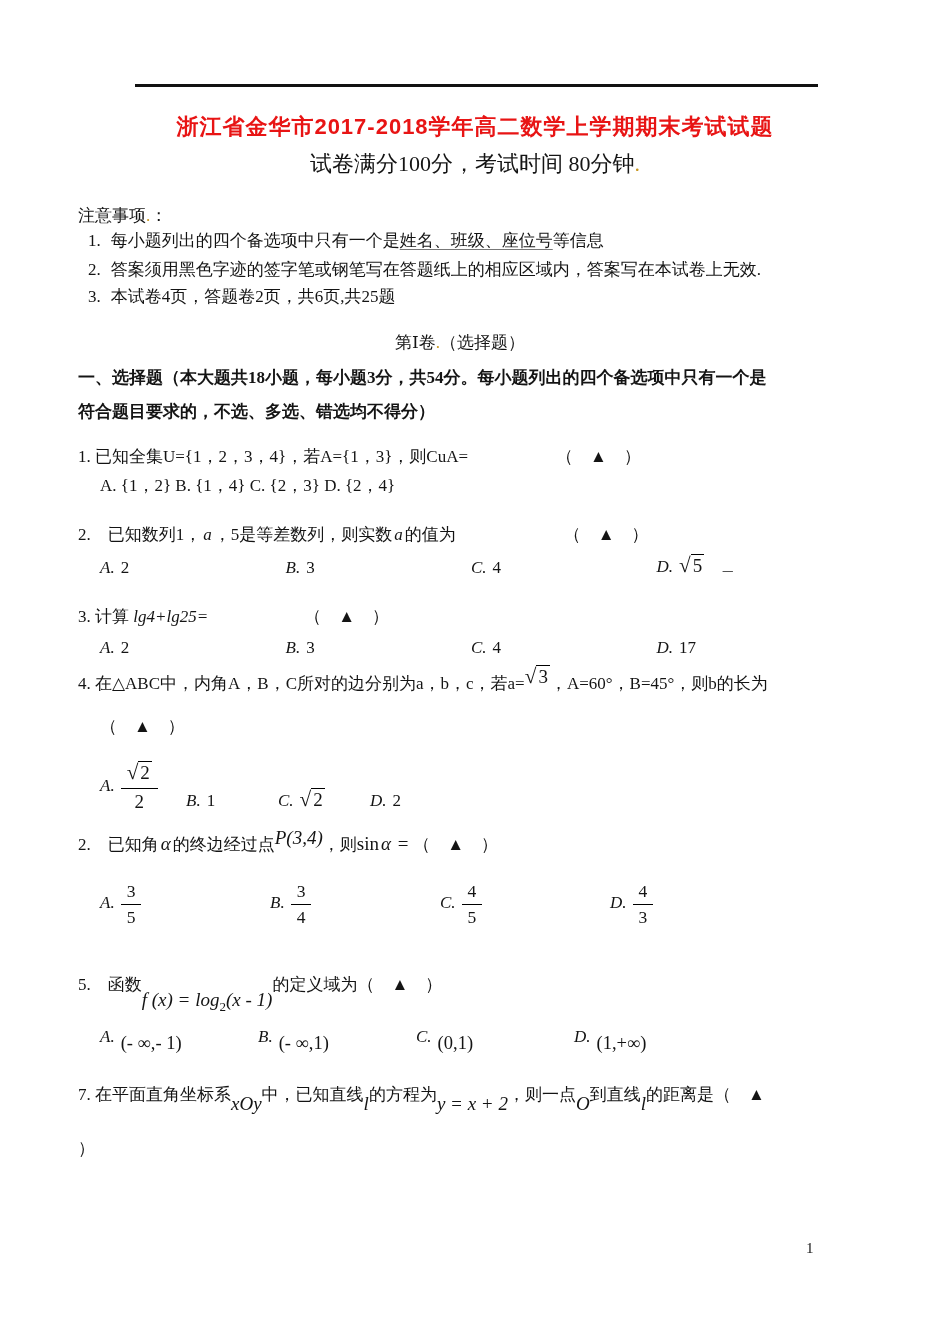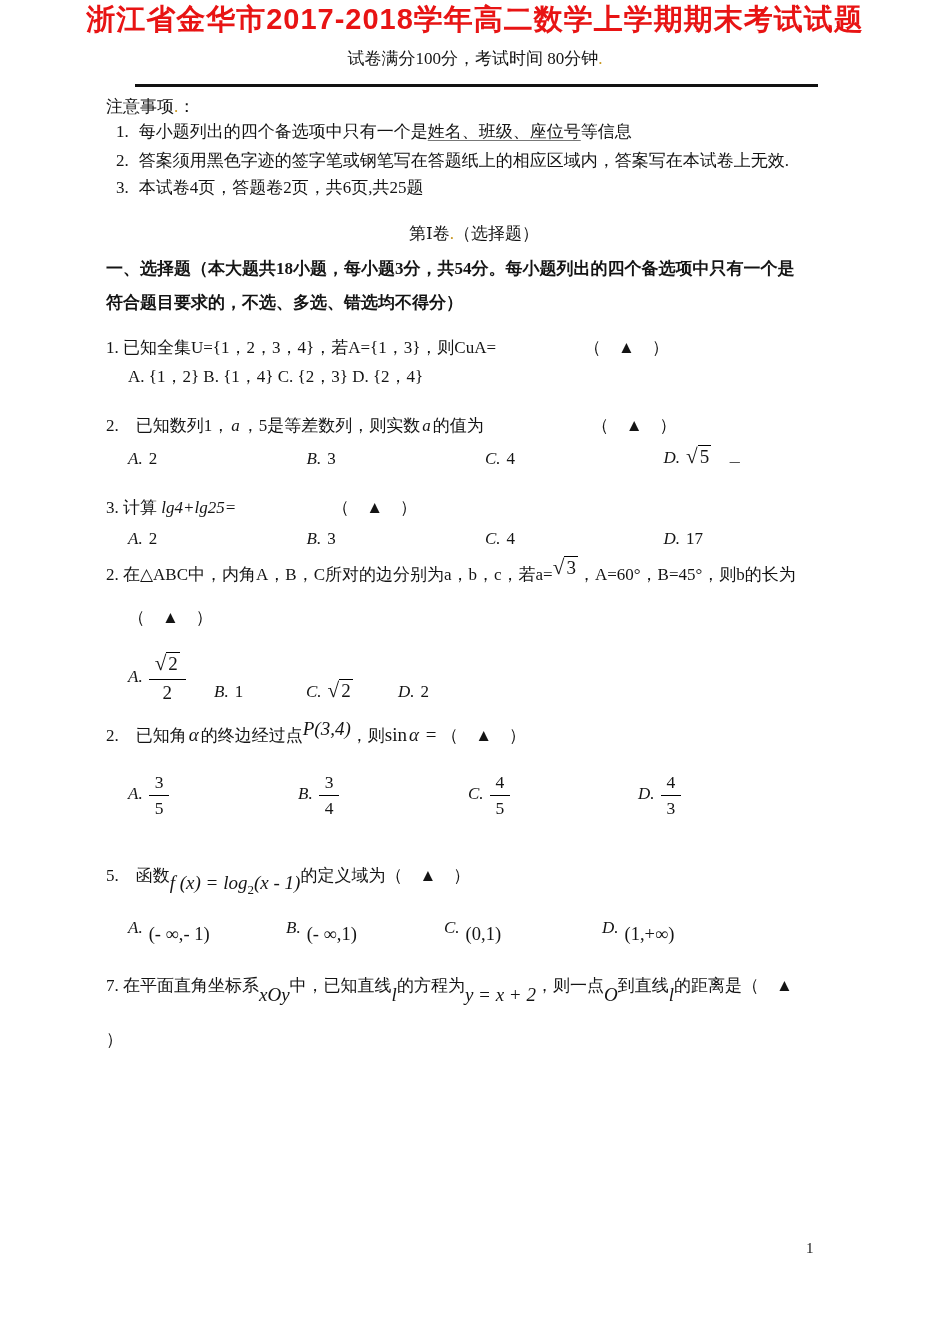--- a/index.html
+++ b/index.html
@@ -2,26 +2,26 @@
 <html><head>
 <meta charset="utf-8">
 <style>
   html,body { margin:0; padding:0; background:#ffffff; }
   .sheet {
     position:relative; width:950px; height:1344px; background:#fff; overflow:hidden;
     font-family:"Liberation Serif","DejaVu Serif",serif; font-size:17px; color:#141414;
   }
   .top-rule { position:absolute; top:84px; left:135px; width:683px; border-top:3.2px solid #111; }
   .title {
-    text-align:center; font-family:"Liberation Sans","DejaVu Sans",sans-serif;
-    font-weight:bold; font-size:29px; color:#e81414; letter-spacing:1px;
+    margin-top:112px; text-align:center; font-family:"Liberation Sans","DejaVu Sans",sans-serif;
+    font-weight:bold; font-size:22px; color:#e81414; letter-spacing:1px;
   }
-  .subtitle { text-align:center; margin-top:7px; font-size:17px; }
+  .subtitle { text-align:center; margin-top:7px; font-size:22px; }
   .dot-orange { color:#c8961e; }
-  .bodycol { padding-left:106px; padding-right:108px; }
+  .bodycol { padding-left:78px; padding-right:108px; }
 
   .notice-heading { margin-top:25px; }
   .notice-item { padding-left:10px; line-height:27.5px; }
   .nnum { margin-right:10px; }
   .ul { text-decoration:underline; text-underline-offset:3px; text-decoration-color:#777;font-family:Liberation Mono, monospace; }
 
   .wish-line { margin-top:6px; height:62px; display:flex; align-items:center; }
   .dog { display:inline-flex; margin:0 6px; position:relative; top:-4px; }
 
   .sec-header { text-align:center; margin-top:20px; }
@@ -39,21 +39,21 @@
   .optrow.w170 .opt { width:170px; }
   .optrow.w158 .opt { width:158px; }
   .optrow.q4row .opt { width:92px; }
   .optrow.q4row .opt.first { width:86px; }
   .olabel { font-style:italic; margin-right:6px; }
 
   .mvar { font-style:italic; font-family:"Liberation Serif",serif; margin:0 2px; }
   .mi { font-style:italic; }
   .mmath { font-size:19px; font-family:"Liberation Serif","DejaVu Serif",serif; }
   .mlow { position:relative; top:10px; }
-  .mlow2 { position:relative; top:8px; }
+  .mlow2 { position:relative; top:16px; }
   .mhigh { position:relative; top:-6px; }
   .msub { font-size:13px; }
 
   .sqrt { white-space:nowrap; }
   .rsign { font-size:1.12em; }
   .rad { border-top:1.6px solid #000; padding:0 2px; }
 
   .frac { display:inline-block; text-align:center; vertical-align:middle; line-height:1.2; font-size:17.5px; }
   .fnum { display:block; border-bottom:1.6px solid #000; padding:0 6px 2px; }
   .fden { display:block; padding-top:2px; }
@@ -112,21 +112,21 @@
       <div><span>3. 计算 </span><span class="mi">lg4+lg25=</span><span class="bracket gap96">（　▲　）</span></div>
       <div class="optrow">
         <span class="opt"><span class="olabel">A.</span><span>2</span></span>
         <span class="opt"><span class="olabel">B.</span><span>3</span></span>
         <span class="opt"><span class="olabel">C.</span><span>4</span></span>
         <span class="opt"><span class="olabel">D.</span><span>17</span></span>
       </div>
     </div>
 
     <div class="q mt8">
-      <div><span>2. 在△ABC中，内角A，B，C所对的边分别为a，b，c，若a=</span><span class="sqrt mmath mhigh"><span class="rsign">√</span><span class="rad">3</span></span><span>，A=60°，B=45°，则b的长为</span></div>
+      <div><span>4. 在△ABC中，内角A，B，C所对的边分别为a，b，c，若a=</span><span class="sqrt mmath mhigh"><span class="rsign">√</span><span class="rad">3</span></span><span>，A=60°，B=45°，则b的长为</span></div>
       <div class="q4bracket bracket">（　▲　）</div>
       <div class="optrow q4row q4opts">
         <span class="opt first"><span class="olabel">A.</span><span class="frac bigfrac"><span class="fnum"><span class="sqrt"><span class="rsign">√</span><span class="rad">2</span></span></span><span class="fden">2</span></span></span>
         <span class="opt"><span class="olabel">B.</span><span>1</span></span>
         <span class="opt"><span class="olabel">C.</span><span class="sqrt mmath"><span class="rsign">√</span><span class="rad">2</span></span></span>
         <span class="opt"><span class="olabel">D.</span><span>2</span></span>
       </div>
     </div>
 
     <div class="q mt16">

